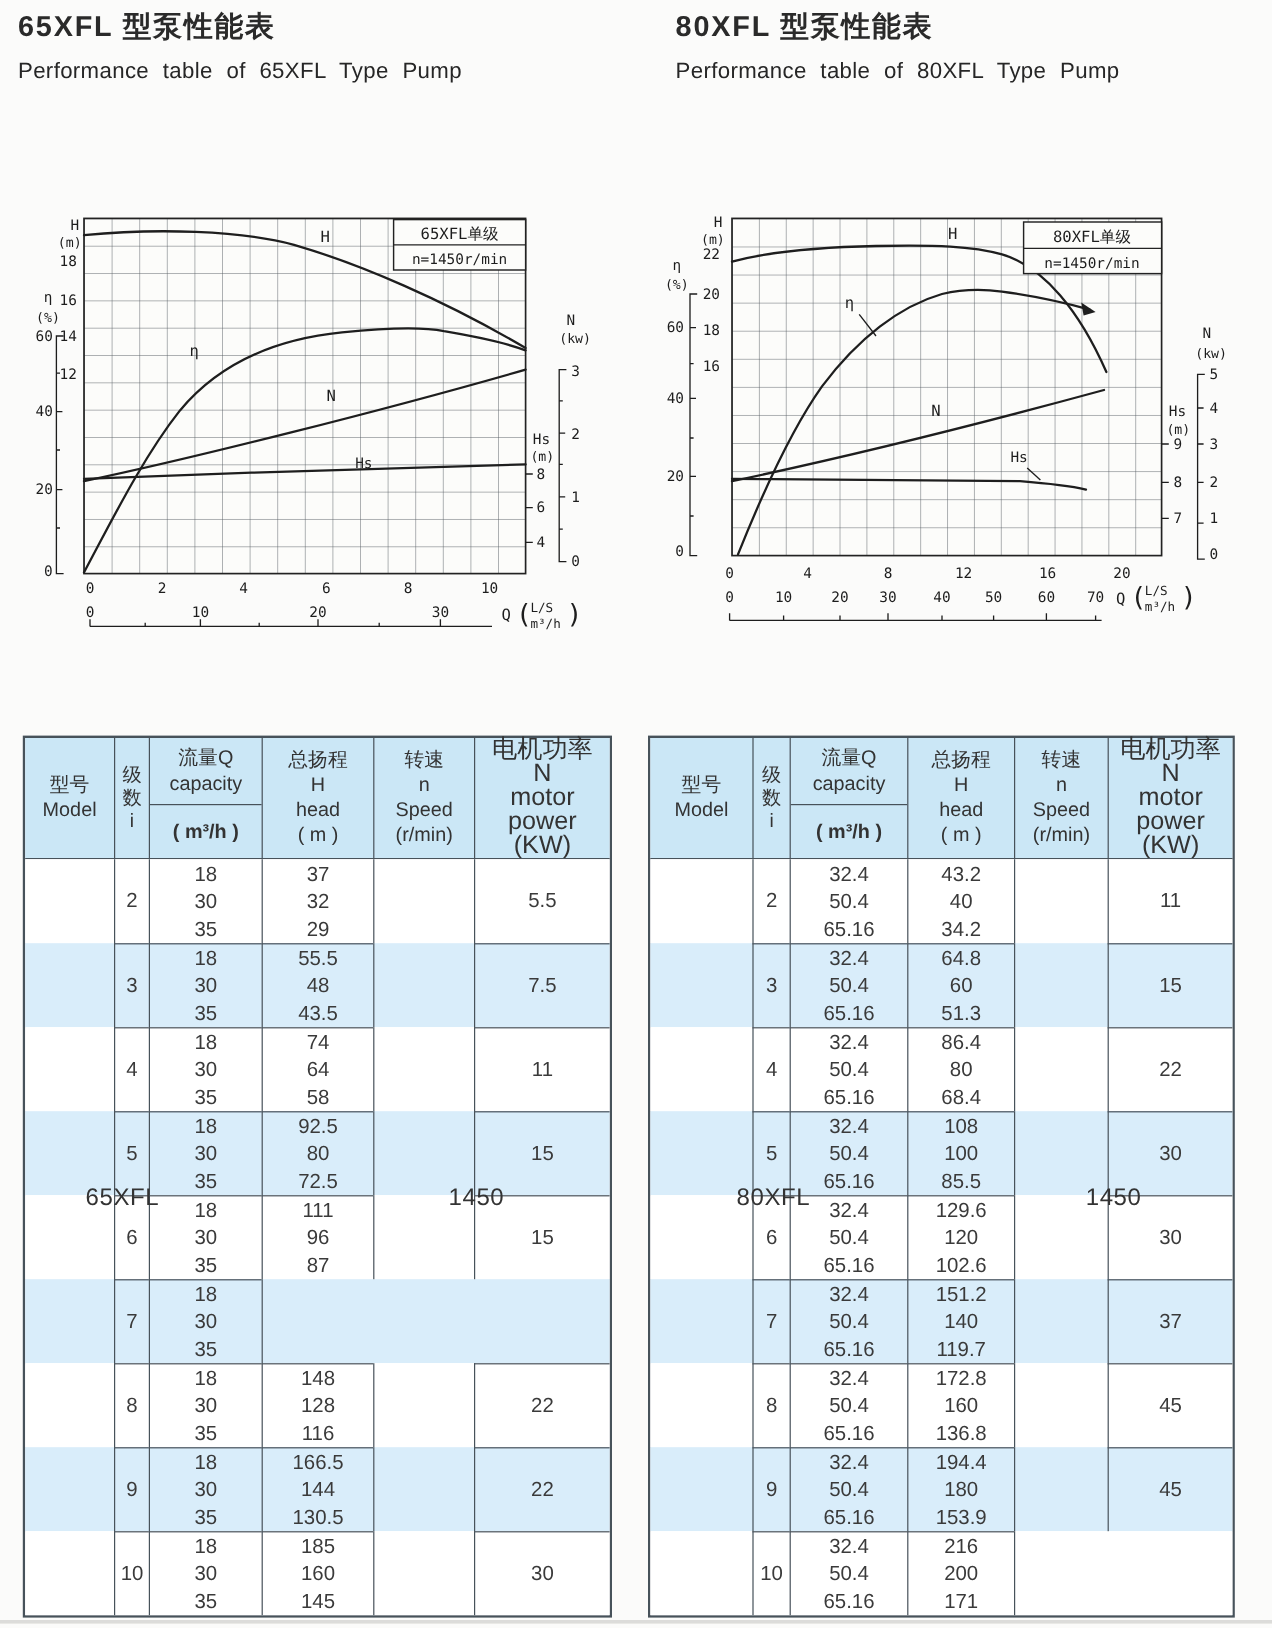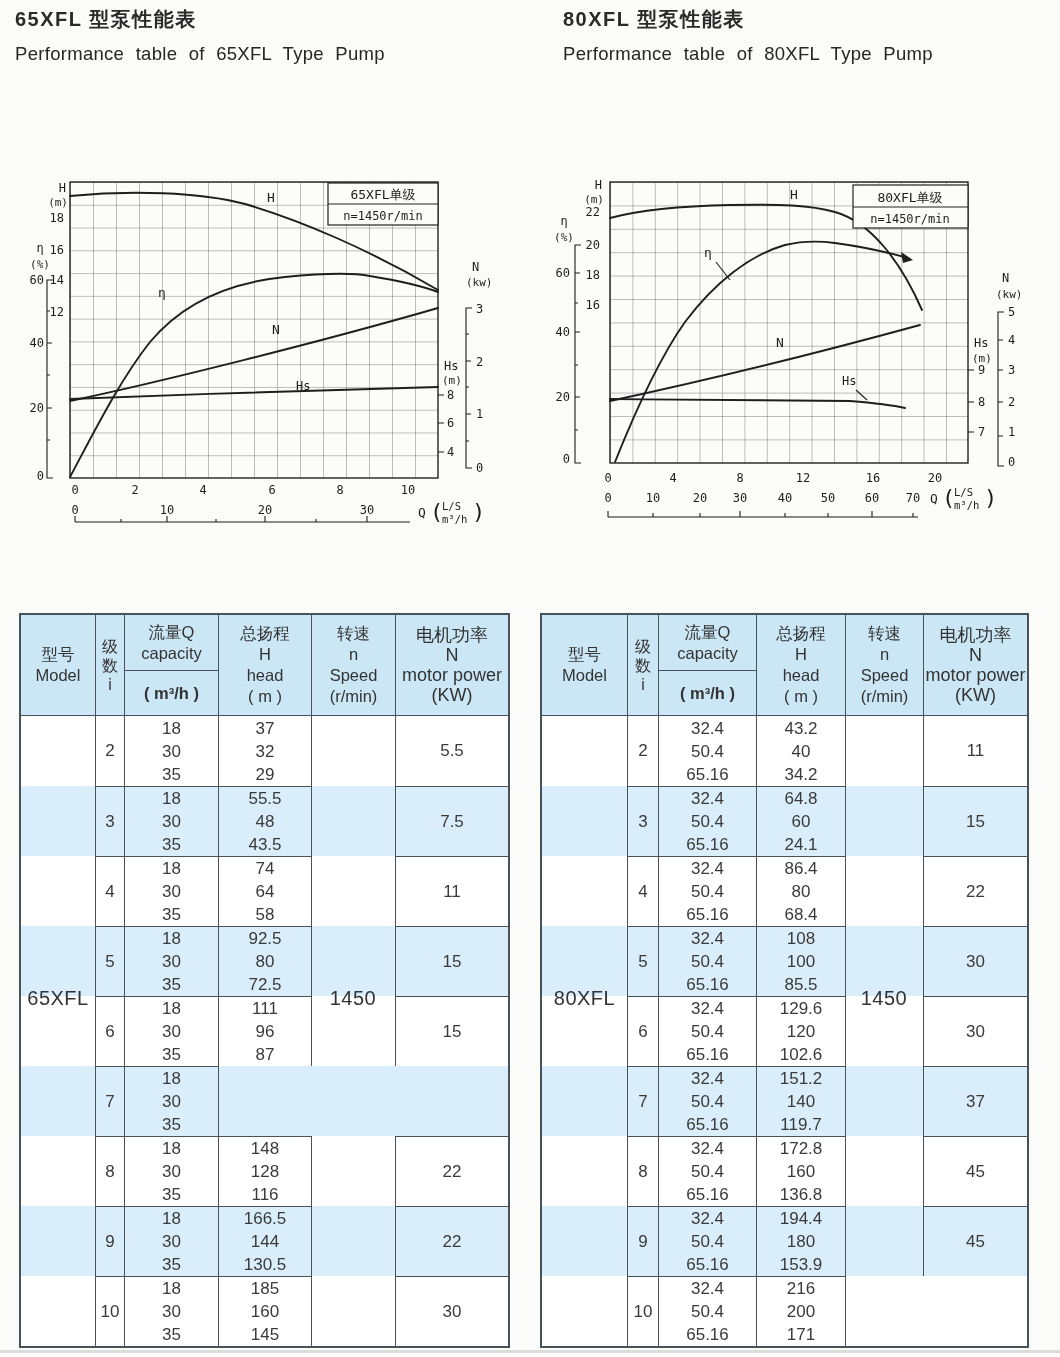--- a/index.html
+++ b/index.html
@@ -1,59 +1,59 @@
 <!DOCTYPE html>
 <html><head>
 <meta charset="utf-8">
 <style>
   html,body{margin:0;padding:0;background:#fff;}
   body{position:relative;width:1060px;height:1357px;background:#fbfbfa;
        font-family:"Liberation Sans",sans-serif;color:#333;overflow:hidden;}
   .title-block{position:absolute;top:6px;}
-  .title-zh{font-size:20px;font-weight:600;letter-spacing:1.5px;color:#2a2a2a;margin:0;}
+  .title-zh{font-size:24px;font-weight:600;letter-spacing:1.5px;color:#2a2a2a;margin:0;}
   .title-en{font-size:18.5px;font-weight:400;word-spacing:6px;letter-spacing:.3px;color:#262626;margin:10px 0 15px 0;}
   .chart{position:absolute;}
   .chart text{font-family:"DejaVu Sans Mono","Liberation Mono",monospace;fill:#1d1d1d;}
   .curve{fill:none;stroke:#1e1e1e;stroke-width:1.9;stroke-linecap:round;}
   .axisline{fill:none;stroke:#1d1d1d;stroke-width:1.1;}
   
   .ptable{position:absolute;top:613px;border:2px solid #47525a;background:#fff;box-sizing:content-box;}
   .thead{display:flex;height:100px;background:#cbe7f6;font-size:16.5px;line-height:21px;color:#333;}
   .hc{border-left:1px solid #47525a;display:flex;flex-direction:column;justify-content:center;
       align-items:center;text-align:center;box-sizing:border-box;}
   .hc:first-child{border-left:none;}
   .pre{white-space:pre-line;}
   .hc-i{font-size:16px;line-height:19px;}
-  .hc-n{font-size:18px;line-height:20px;}
+  .hc-n{font-size:21px;line-height:20px;}
   .hc-q{justify-content:center;}
   .hq-top{height:55px;width:100%;display:flex;align-items:center;justify-content:center;white-space:pre-line;}
   .hq-bot{height:45px;width:100%;border-top:1px solid #47525a;display:flex;align-items:center;
           justify-content:center;box-sizing:border-box;font-weight:bold;}
   .tbody{position:relative;border-top:1px solid #47525a;}
   .trow{display:flex;height:70px;background:#fff;}
   .trow.alt{background:#d9edfa;}
   .c{box-sizing:border-box;border-left:1px solid #47525a;}
   .c:first-child{border-left:none;}
   .trow + .trow .bt{border-top:1px solid #47525a;}
   .c-q,.c-h{display:flex;flex-direction:column;justify-content:center;overflow:hidden;}
   .ln{height:23px;line-height:23px;text-align:center;font-size:17px;color:#3a3a3a;}
   .c-i,.c-n{display:flex;align-items:center;justify-content:center;font-size:17px;color:#3a3a3a;}
   .merged{position:absolute;top:262px;height:40px;line-height:40px;text-align:center;
-          font-size:20px;color:#333;letter-spacing:.5px;}
+          font-size:20px;color:#333;letter-spacing:.5px;padding-left:44px;}
   
   #table0 .hc-model,#table0 .c-model{width:74px;}  #table0 .hc-i,#table0 .c-i{width:29px;}
   #table0 .hc-q,#table0 .c-q{width:94px;}          #table0 .hc-h,#table0 .c-h{width:93px;}
   #table0 .hc-speed,#table0 .c-speed{width:84px;}  #table0 .hc-n,#table0 .c-n{width:113px;}
   #table0{left:19px;width:487px;}
   #table0 .merged-model{left:0;width:74px;}  #table0 .merged-speed{left:290px;width:84px;}
   #table1 .hc-model,#table1 .c-model{width:85px;}  #table1 .hc-i,#table1 .c-i{width:31px;}
   #table1 .hc-q,#table1 .c-q{width:98px;}          #table1 .hc-h,#table1 .c-h{width:89px;}
   #table1 .hc-speed,#table1 .c-speed{width:78px;}  #table1 .hc-n,#table1 .c-n{width:104px;}
   #table1{left:540px;width:485px;}
-  #table1 .merged-model{left:0;width:85px;}  #table1 .merged-speed{left:303px;width:78px;}
+  #table1 .merged-model{left:16px;width:85px;}  #table1 .merged-speed{left:303px;width:78px;}
   .scanline{position:absolute;left:0;top:1350px;width:1060px;height:3px;background:#dcdcda;}
 </style>
 </head>
 <body>
 
 <div class="title-block" style="left:15px">
   <h2 class="title-zh">65XFL 型泵性能表</h2>
   <p class="title-en">Performance table of 65XFL Type Pump</p>
 </div>
 <div class="title-block" style="left:563px">
@@ -449,21 +449,21 @@
         <div class="c c-model"></div>
         <div class="c c-i bt">3</div>
         <div class="c c-q bt">
           <div class="ln">32.4</div>
           <div class="ln">50.4</div>
           <div class="ln">65.16</div>
         </div>
         <div class="c c-h bt">
           <div class="ln">64.8</div>
           <div class="ln">60</div>
-          <div class="ln">24.1</div>
+          <div class="ln">51.3</div>
         </div>
         <div class="c c-speed"></div>
         <div class="c c-n bt">15</div>
       </div>
       <div class="trow">
         <div class="c c-model"></div>
         <div class="c c-i bt">4</div>
         <div class="c c-q bt">
           <div class="ln">32.4</div>
           <div class="ln">50.4</div>

